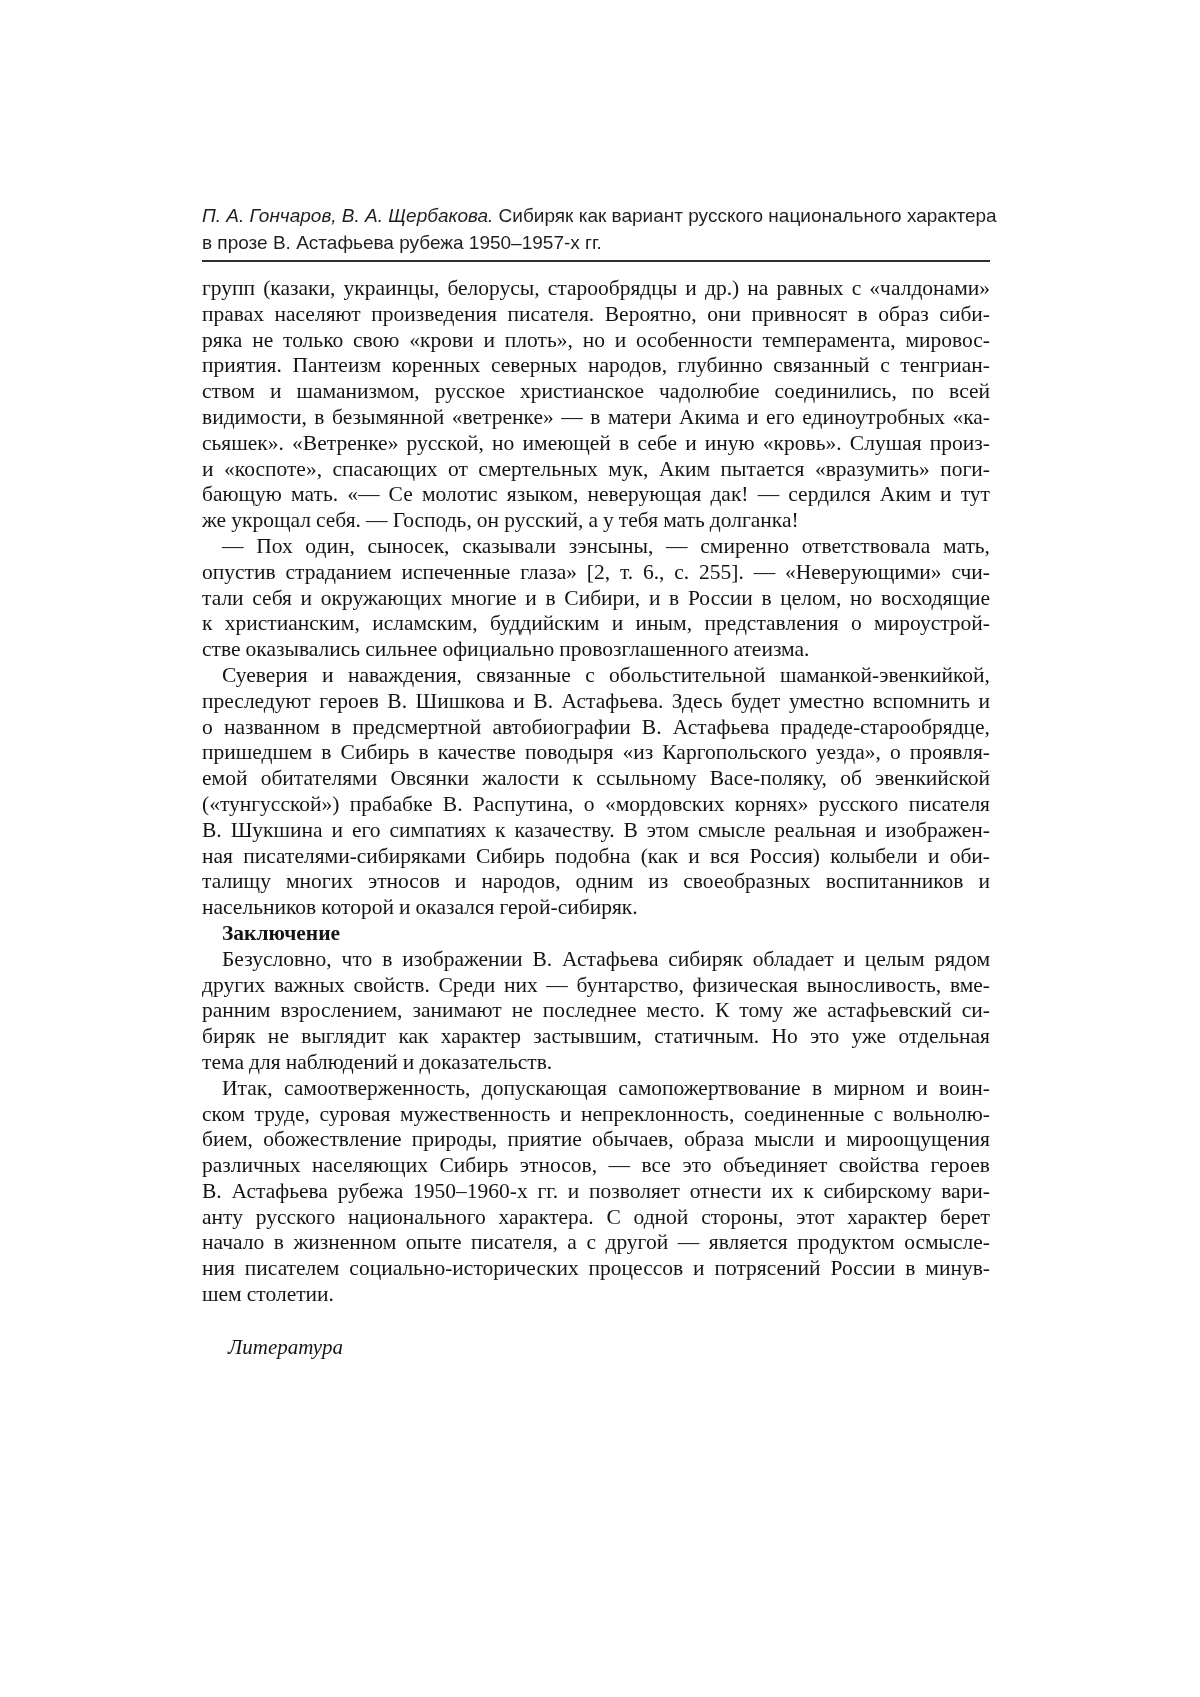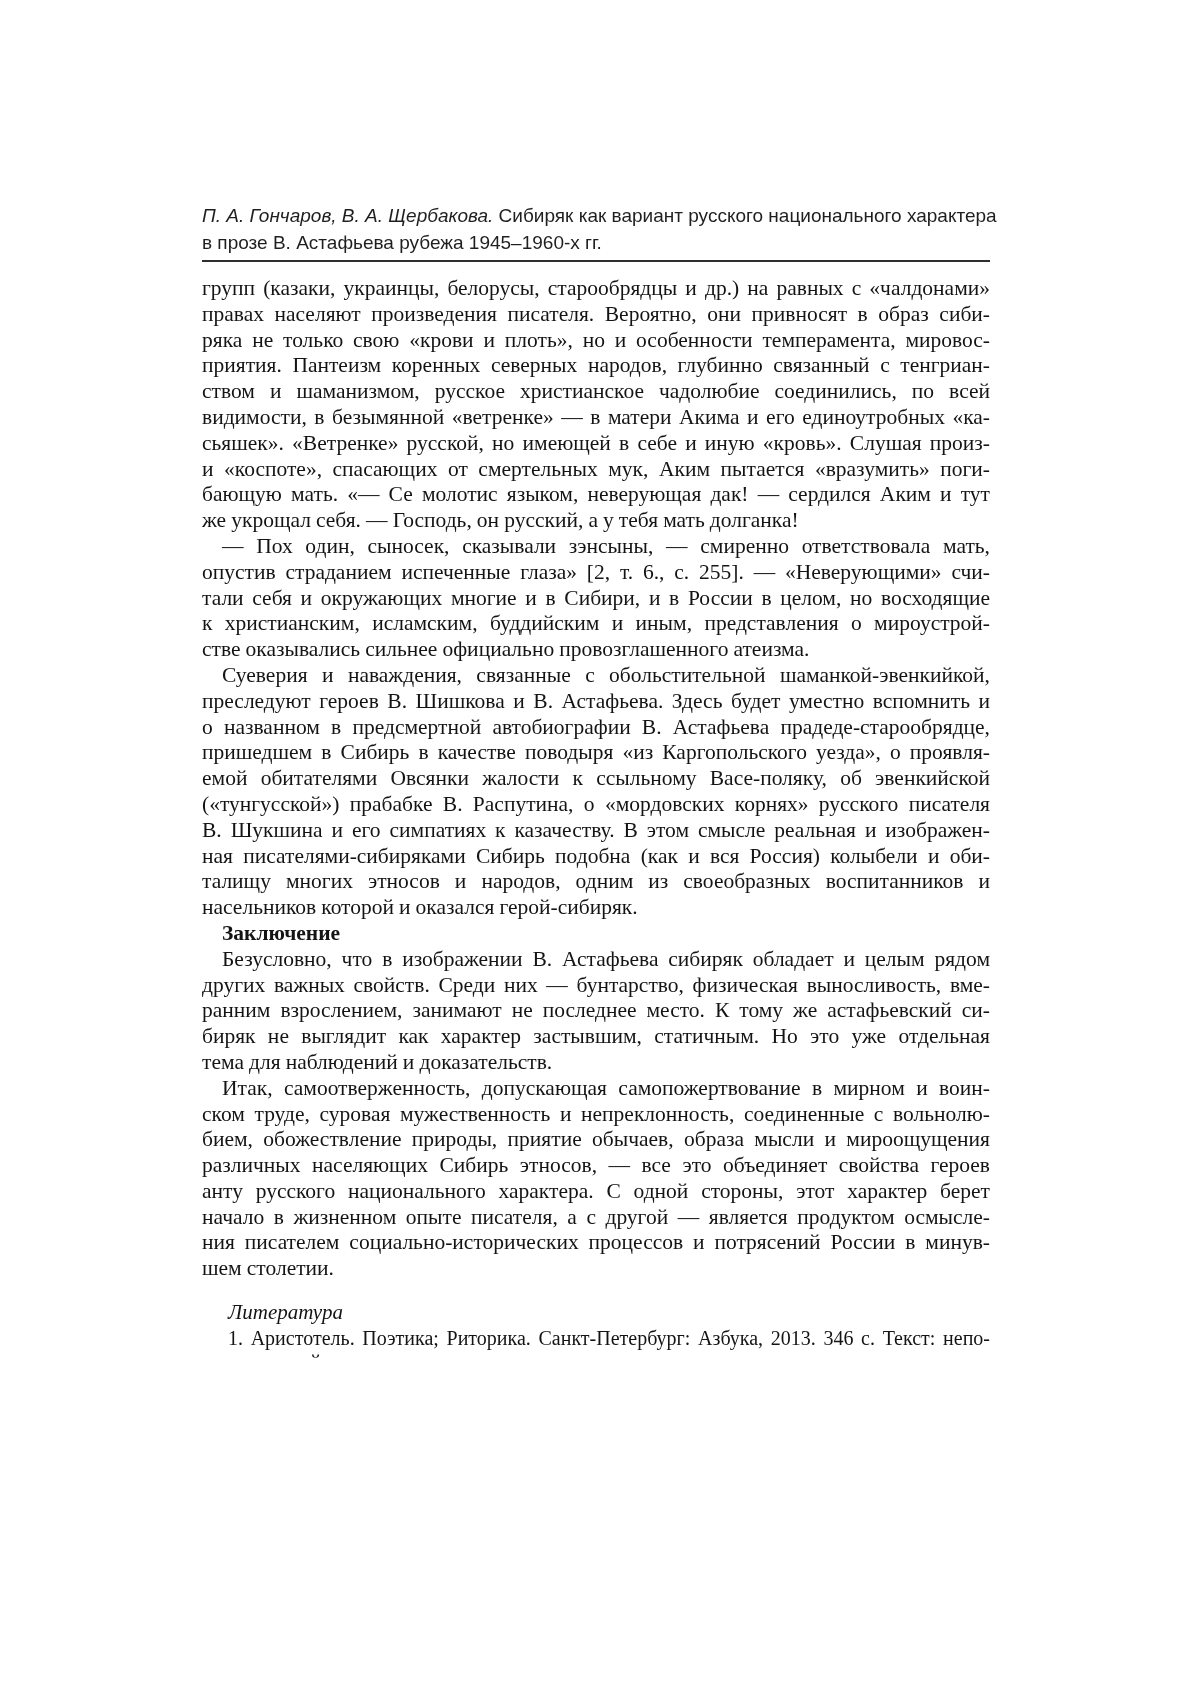--- a/index.html
+++ b/index.html
@@ -47,21 +47,21 @@
     height: 25.8px;
     overflow: hidden;
   }
   .line.indent { text-indent: 20px; }
   .line.last { text-align-last: left; }
   .line.heading { font-weight: bold; text-align-last: left; text-indent: 20px; }
   .line.lit-heading {
     font-style: italic;
     text-align-last: left;
     text-indent: 26px;
-    margin-top: 18px;
+    margin-top: 27px;
     font-size: 21px;
   }
   .line.ref {
     font-size: 20px;
     line-height: 24px;
     height: 24px;
   }
   .line.ref.indent { text-indent: 26px; }
   .page-number {
     position: absolute;
@@ -74,21 +74,21 @@
     color: #141414;
   }
 </style>
 </head>
 <body>
 
 <div class="page">
 
   <div class="header">
     <div><span class="it">П. А. Гончаров, В. А. Щербакова.</span><span> Сибиряк как вариант русского национального характера</span></div>
-    <div>в прозе В. Астафьева рубежа 1945–1960-х гг.</div>
+    <div>в прозе В. Астафьева рубежа 1950–1957-х гг.</div>
   </div>
 
   <div class="rule"></div>
 
   <div class="body">
     <div class="line">групп (казаки, украинцы, белорусы, старообрядцы и др.) на равных с «чалдонами»</div>
     <div class="line">правах населяют произведения писателя. Вероятно, они привносят в образ сиби-</div>
     <div class="line">ряка не только свою «крови и плоть», но и особенности темперамента, мировос-</div>
     <div class="line">приятия. Пантеизм коренных северных народов, глубинно связанный с тенгриан-</div>
     <div class="line">ством и шаманизмом, русское христианское чадолюбие соединились, по всей</div>
@@ -120,20 +120,21 @@
     <div class="line indent">Безусловно, что в изображении В. Астафьева сибиряк обладает и целым рядом</div>
     <div class="line">других важных свойств. Среди них — бунтарство, физическая выносливость, вме-</div>
     <div class="line">ранним взрослением, занимают не последнее место. К тому же астафьевский си-</div>
     <div class="line">биряк не выглядит как характер застывшим, статичным. Но это уже отдельная</div>
     <div class="line last">тема для наблюдений и доказательств.</div>
 
     <div class="line indent">Итак, самоотверженность, допускающая самопожертвование в мирном и воин-</div>
     <div class="line">ском труде, суровая мужественность и непреклонность, соединенные с вольнолю-</div>
     <div class="line">бием, обожествление природы, приятие обычаев, образа мысли и мироощущения</div>
     <div class="line">различных населяющих Сибирь этносов, — все это объединяет свойства героев</div>
+    <div class="line">В. Астафьева рубежа 1950–1960-х гг. и позволяет отнести их к сибирскому вари-</div>
     <div class="line">анту русского национального характера. С одной стороны, этот характер берет</div>
     <div class="line">начало в жизненном опыте писателя, а с другой — является продуктом осмысле-</div>
     <div class="line">ния писателем социально-исторических процессов и потрясений России в минув-</div>
     <div class="line last">шем столетии.</div>
 
     <div class="line lit-heading">Литература</div>
     <div class="line ref indent">1. Аристотель. Поэтика; Риторика. Санкт-Петербург: Азбука, 2013. 346 с. Текст: непо-</div>
     <div class="line ref last">средственный.</div>
   </div>
 

